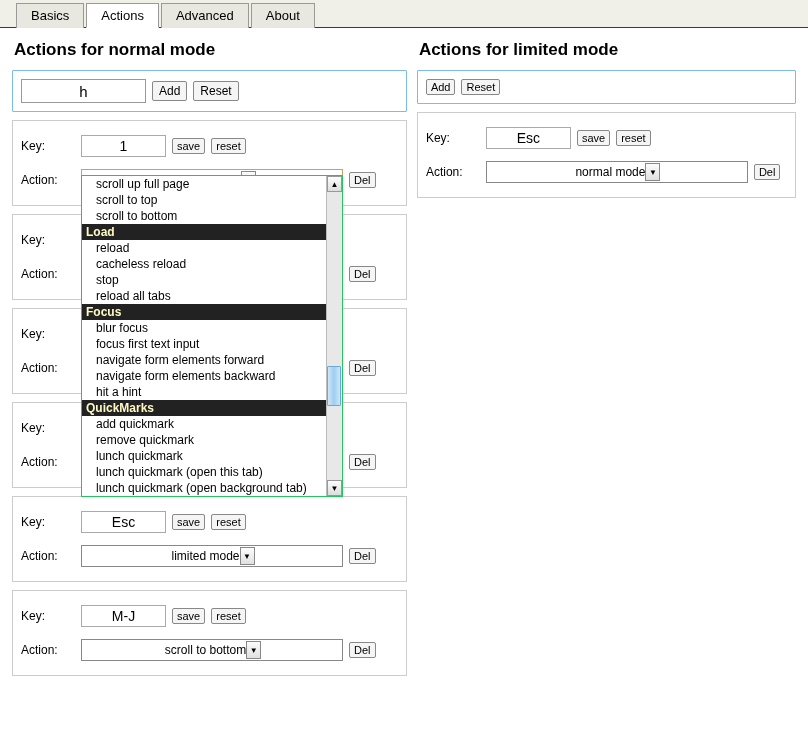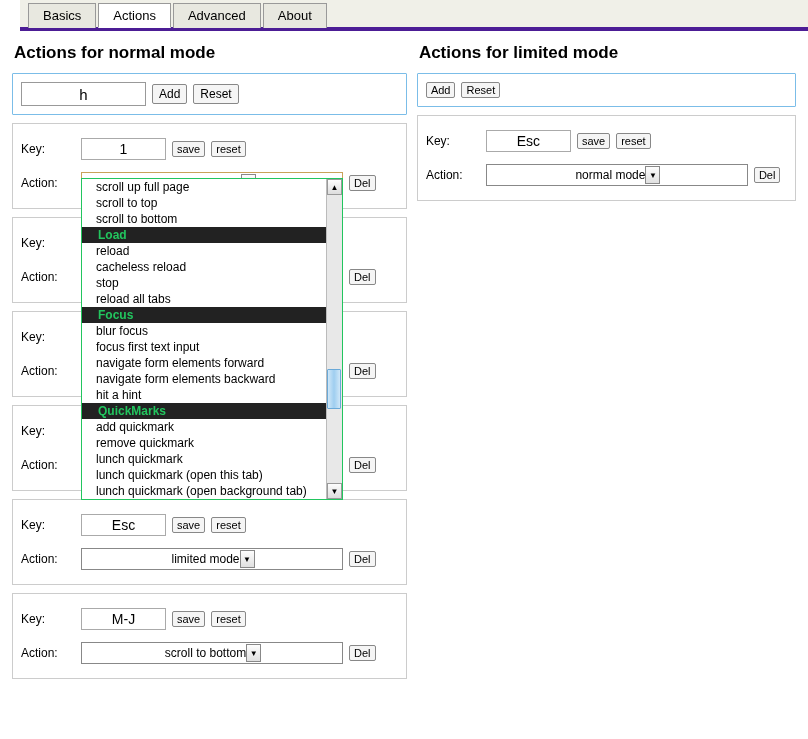--- a/index.html
+++ b/index.html
@@ -6,24 +6,23 @@
   body {
     margin: 0;
     font-family: Arial, sans-serif;
     font-size: 13px;
     background: #fff;
     color: #000;
   }
   .tab-bar {
     display: flex;
     background: #f0f0e8;
-    border-bottom: 4px solid #4c1d95;
+    border-bottom: 1px solid #4c1d95;
     padding-top: 2px;
-    padding-left: 8px;
-    margin-left: 20px;
+    padding-left: 16px;
   }
   .tab {
     padding: 4px 14px;
     border: 1px solid #999;
     border-bottom: none;
     margin-right: 2px;
     background: #e8e8e0;
     font-size: 13px;
     cursor: pointer;
     position: relative;
@@ -154,23 +153,23 @@
     max-height: 320px;
     overflow: hidden;
   }
   .dd-item {
     padding: 1px 2px 1px 14px;
     cursor: pointer;
     white-space: nowrap;
   }
   .dd-group {
     background: #222;
-    color: #22c55e;
+    color: #fef9c3;
     font-weight: bold;
-    padding: 1px 16px;
+    padding: 1px 4px;
   }
   .dd-scroll {
     width: 16px;
     background: #e8e8e8;
     border-left: 1px solid #bbb;
     position: relative;
   }
   .dd-scroll-btn {
     height: 16px;
     width: 100%;

